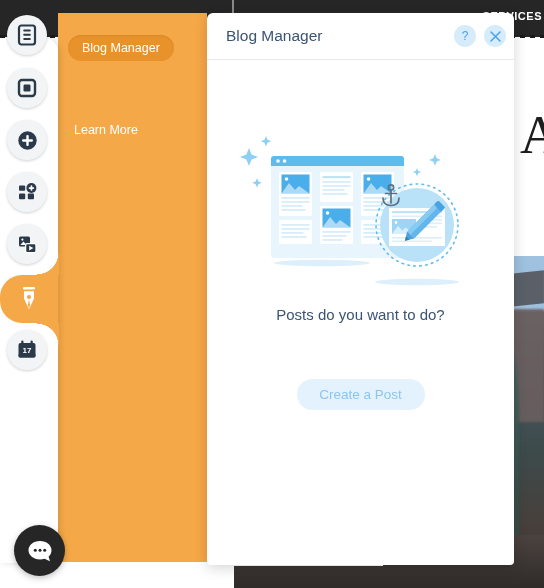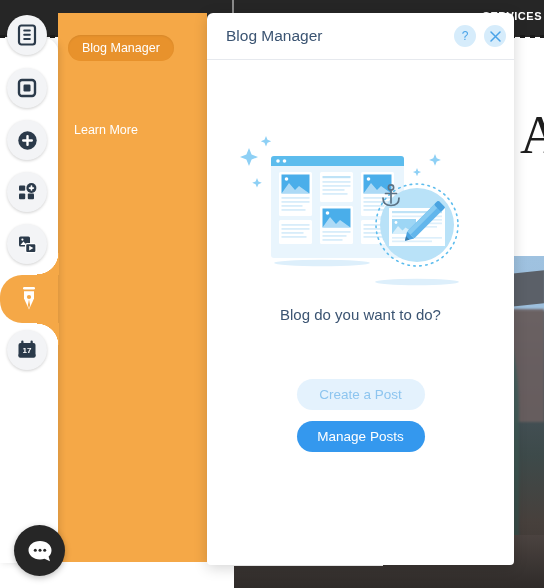--- a/index.html
+++ b/index.html
@@ -394,25 +394,24 @@
           <g transform="rotate(-45 196 92)">
             <rect x="178" y="87.5" width="44" height="10" rx="1.5" fill="#62b6ec"></rect>
             <rect x="178" y="87.5" width="44" height="4.6" rx="1.5" fill="#87cbf2"></rect>
             <path d="M178 87.5 L170 92.5 L178 97.5 Z" fill="#4aa3e0"></path>
             <path d="M174 90 L170 92.5 L174 95 Z" fill="#3d7fae"></path>
             <rect x="216" y="87.5" width="6" height="10" rx="1.5" fill="#4aa3e0"></rect>
           </g>
         </g>
       </svg>
 
-      <div class="prompt-text">Blog do you want to do?</div>
+      <div class="prompt-text">Posts do you want to do?</div>
 
       <button class="action-btn btn-create">Create a Post</button>
 
-      <button class="action-btn btn-manage">Manage Posts</button>
     </div>
   </div>
 
   <div class="chat-widget">
     <svg width="26" height="24" viewBox="0 0 26 24">
       <path d="M13 2 C6.4 2 1.5 6.2 1.5 11.2 C1.5 16.2 6.4 20.4 13 20.4 C14.6 20.4 16.1 20.1 17.5 19.7 L23 22.2 L21.6 17.5 C23.6 15.8 24.5 13.6 24.5 11.2 C24.5 6.2 19.6 2 13 2 Z" fill="#ffffff"></path>
       <circle cx="8.3" cy="11.2" r="1.5" fill="#262626"></circle>
       <circle cx="13" cy="11.2" r="1.5" fill="#262626"></circle>
       <circle cx="17.7" cy="11.2" r="1.5" fill="#262626"></circle>
     </svg>

